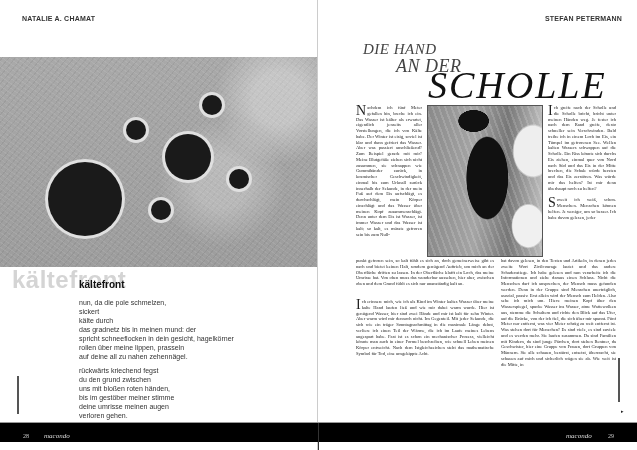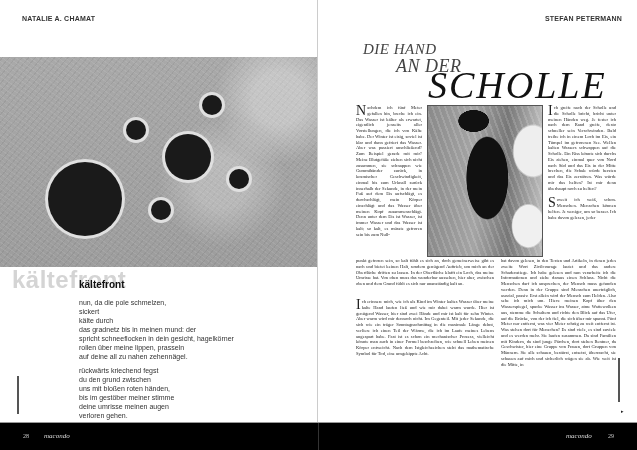--- a/index.html
+++ b/index.html
@@ -3,21 +3,21 @@
 <meta charset="utf-8">
 <style>
   *{box-sizing:border-box;margin:0;padding:0}
   html,body{width:637px;height:450px;overflow:hidden;background:#fff}
   body{position:relative;font-family:"Liberation Sans",sans-serif;color:#222}
   .page{position:absolute;top:0;height:450px;background:#fff}
   .left{left:0;width:256px}
   .right{left:318px;width:319px}
   .spine{position:absolute;left:317px;top:0;width:1px;height:450px;background:#ccc}
   .author{position:absolute;top:15px;font-size:7px;font-weight:bold;letter-spacing:.2px;color:#333}
-  .footer{position:absolute;left:0;width:637px;top:422px;height:28px;background:#000;border-top:1px solid #999}
+  .footer{position:absolute;left:0;width:637px;top:422px;height:20px;background:#000;border-top:1px solid #999}
   .footer .pg{position:absolute;top:10px;color:#ccc;font-size:6px;font-family:"Liberation Serif",serif}
   .footer .logo{position:absolute;top:9px;color:#ddd;font-size:7px;font-style:italic;font-family:"Liberation Serif",serif}
   .footer .sep{position:absolute;left:318px;top:0;width:1px;height:28px;background:#333}
 
   
   .frost{position:absolute;left:0;top:57px;width:317px;height:210px;
     background:
       radial-gradient(circle at 88% 20%, rgba(255,255,255,.35) 0 8%, transparent 20%),
       radial-gradient(circle at 70% 60%, rgba(255,255,255,.25) 0 10%, transparent 25%),
       repeating-linear-gradient(35deg, rgba(255,255,255,.08) 0 1px, transparent 1px 4px),

